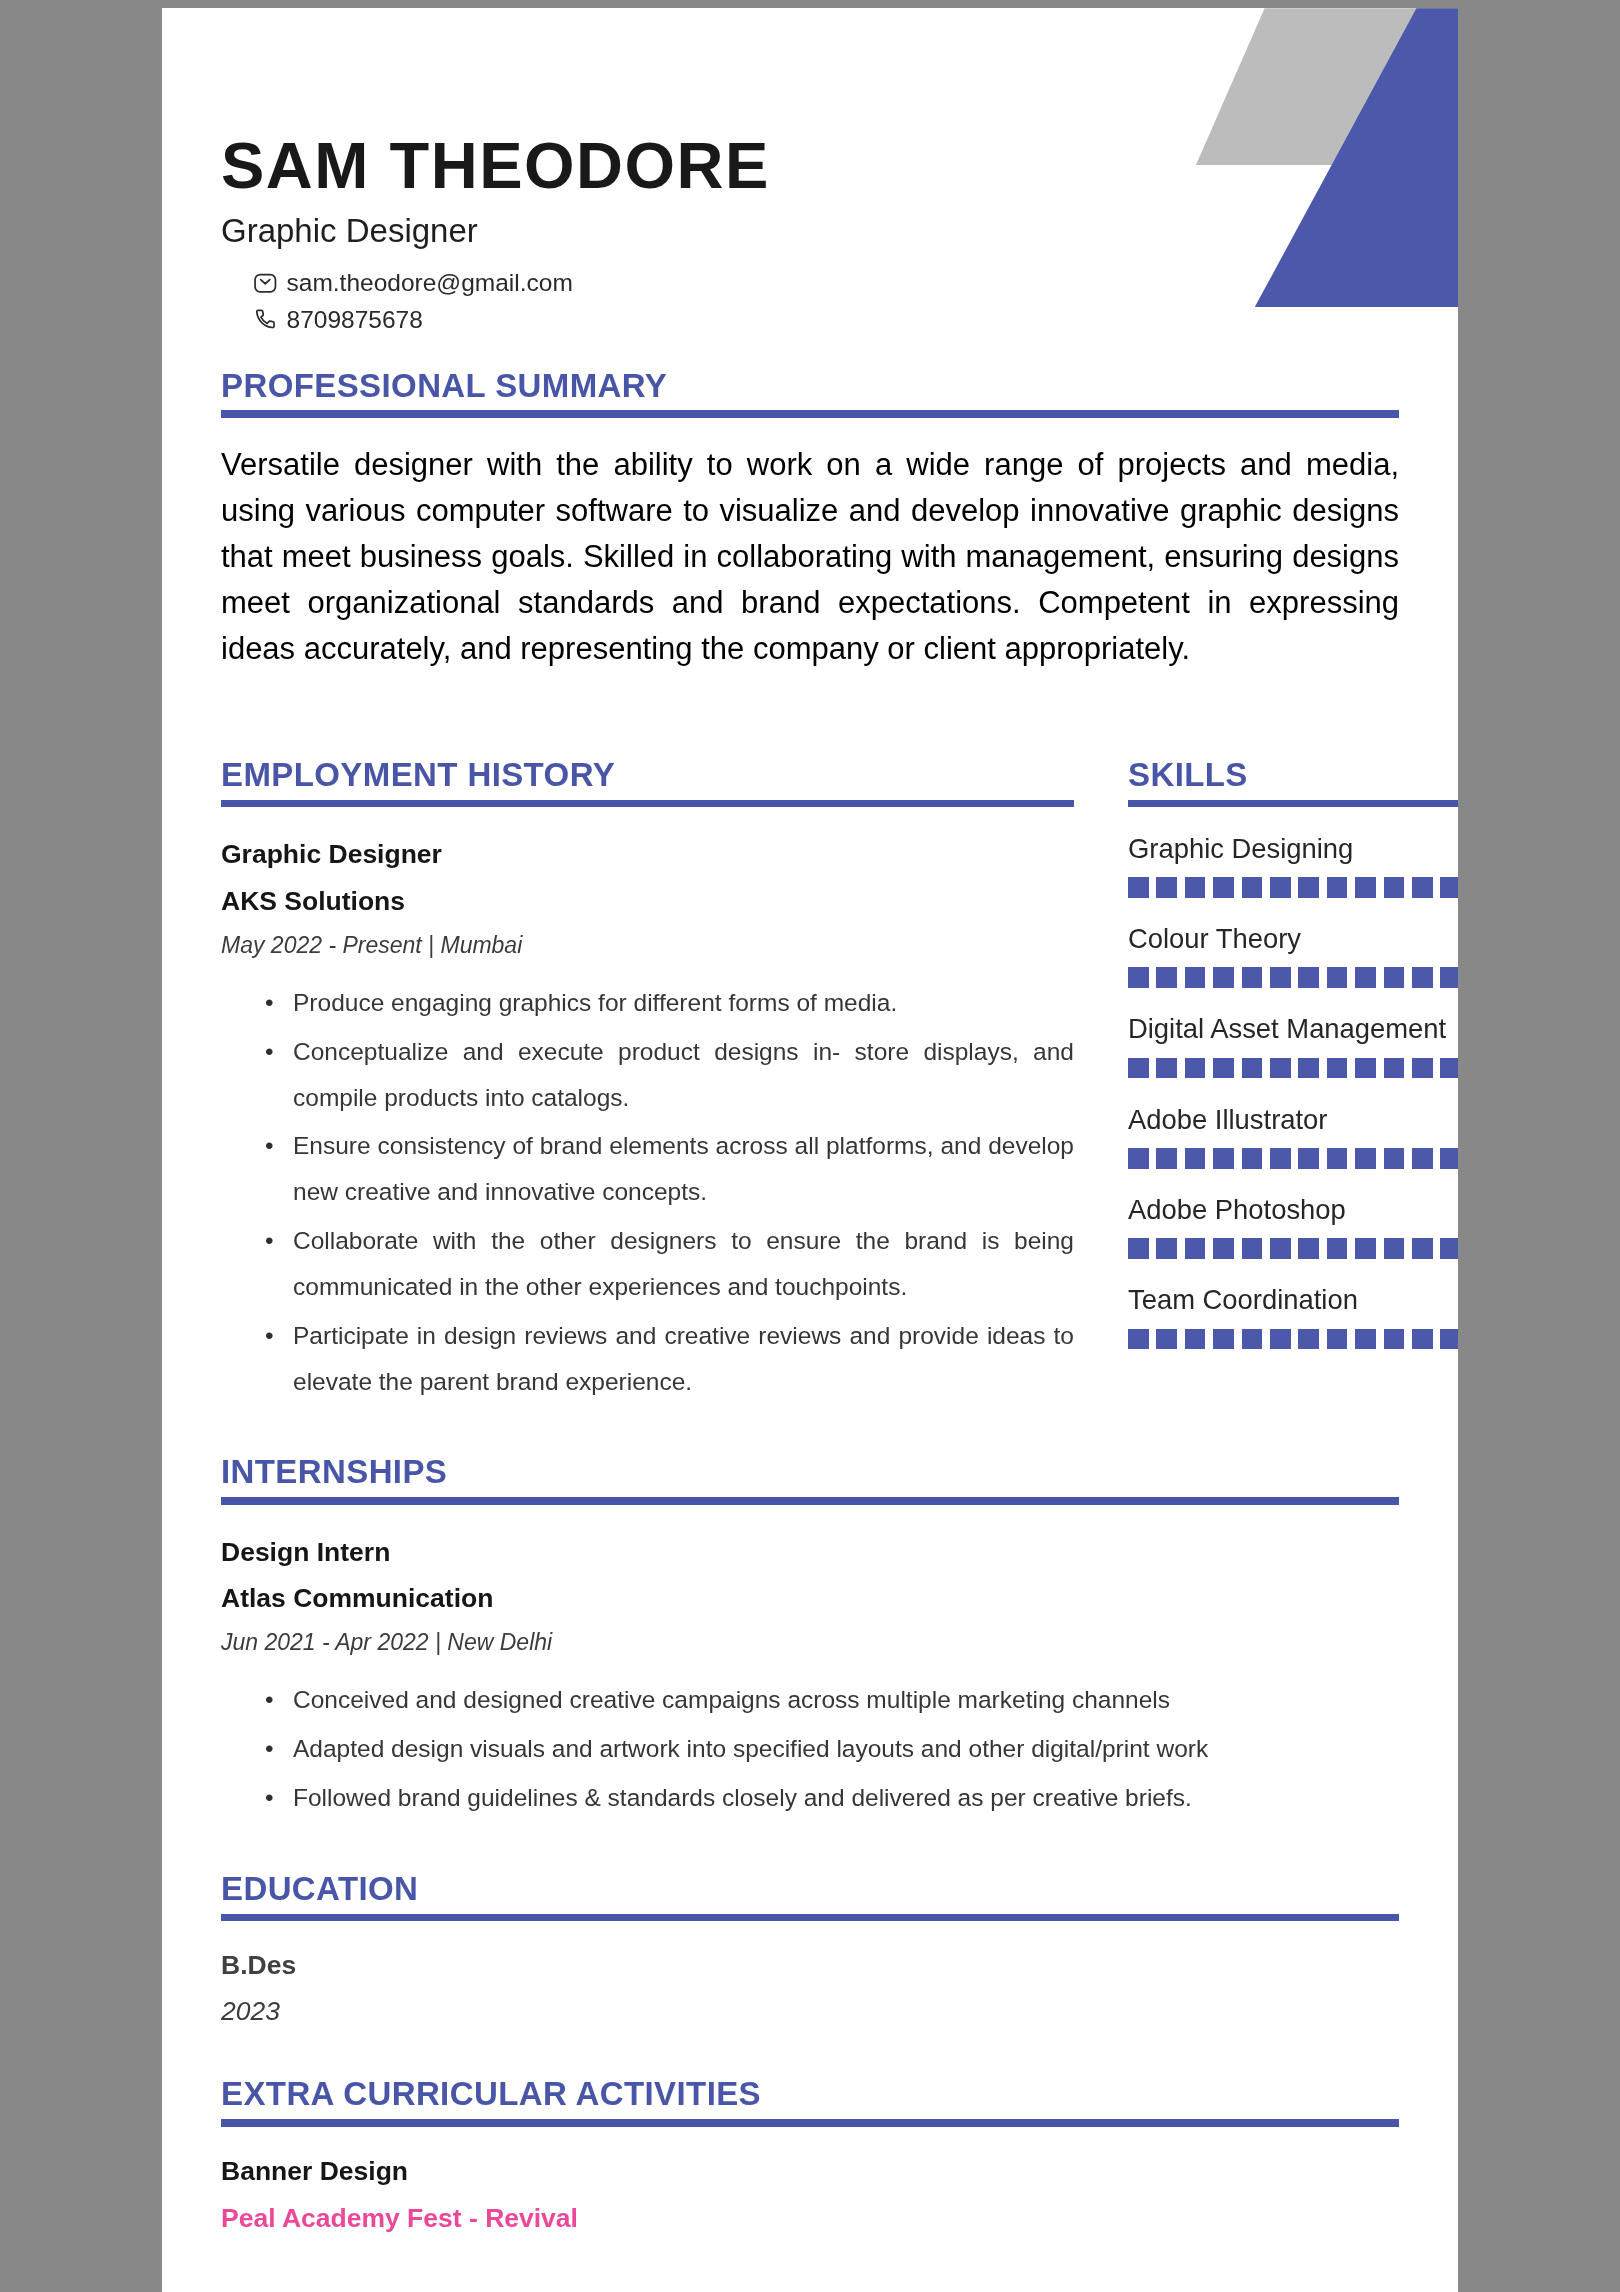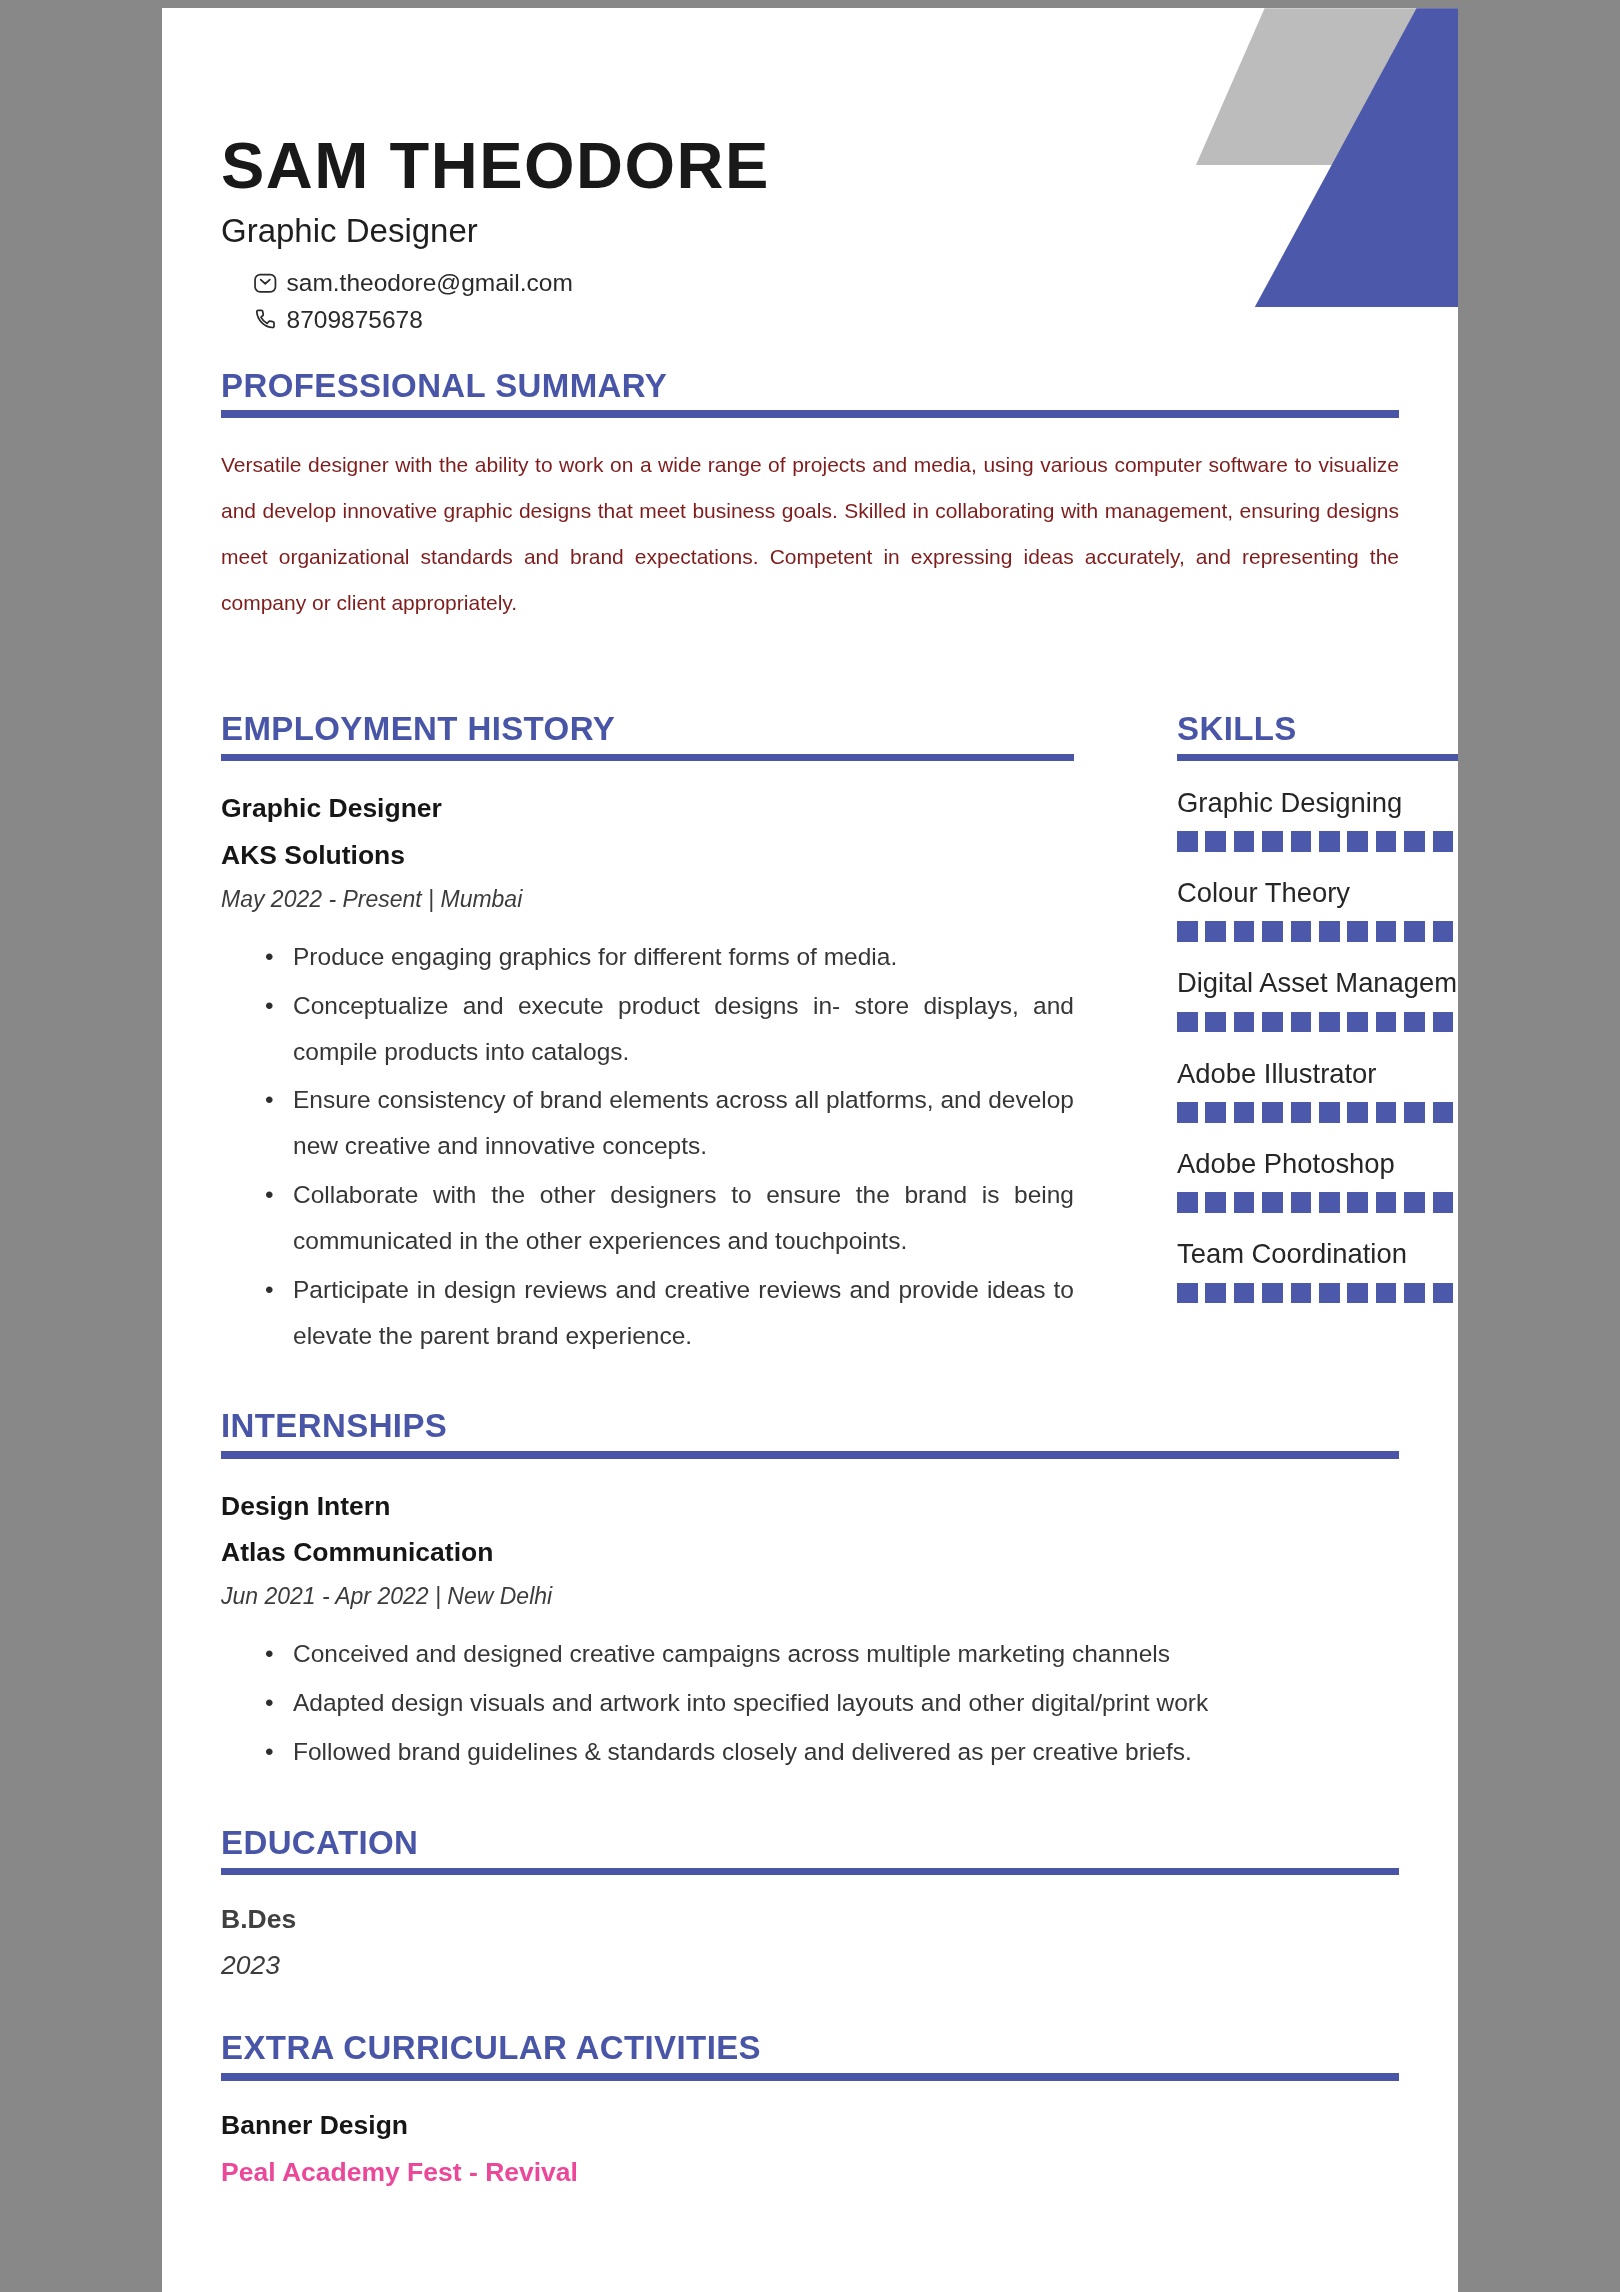--- a/index.html
+++ b/index.html
@@ -22,24 +22,24 @@
   .subtitle { margin-top:13.7px; font-size:33px; font-weight:400; color:#1f1f1f; line-height:1.1; }
   .contact { margin-top:19.6px; padding-left:31px; display:flex; flex-direction:column; gap:8.8px; }
   .contact-row { display:flex; align-items:center; gap:8px; font-size:24.5px; color:#2a2a2a; }
   .contact-row svg { width:26.5px; height:26.5px; stroke:#2b2b2b; fill:none; stroke-width:1.7; stroke-linecap:round; stroke-linejoin:round; }
 
   
   .section { margin-top:35px; }
   .sec-head { font-size:33px; font-weight:700; color:#4956a8; letter-spacing:0.4px; line-height:1; }
   .sec-rule { height:7.8px; background:#4956a8; margin-top:8.8px; }
 
-  .body-text { margin-top:23.5px; font-size:21px; line-height:46px; text-align:justify; color:#7f1d1d; }
-
-  
-  .columns { display:flex; margin-top:86px; gap:103px; align-items:flex-start; }
+  .body-text { margin-top:23.5px; font-size:31px; line-height:46px; text-align:justify; color:#000000; }
+
+  
+  .columns { display:flex; margin-top:86px; gap:54px; align-items:flex-start; }
   .col-left { width:853px; flex:none; }
   .col-right { width:547px; flex:none; }
 
   .entry-title { margin-top:32px; font-size:26.5px; font-weight:700; color:#161616; line-height:1.15; }
   .entry-company { margin-top:15.7px; font-size:26.5px; font-weight:700; color:#161616; line-height:1.15; }
   .entry-meta { margin-top:15.7px; font-size:23px; font-style:italic; color:#3c3c3c; line-height:1.15; }
 
   ul.bullets { margin-top:21.6px; list-style:none; padding-left:44px; }
   ul.bullets li {
     position:relative; padding-left:28px;

